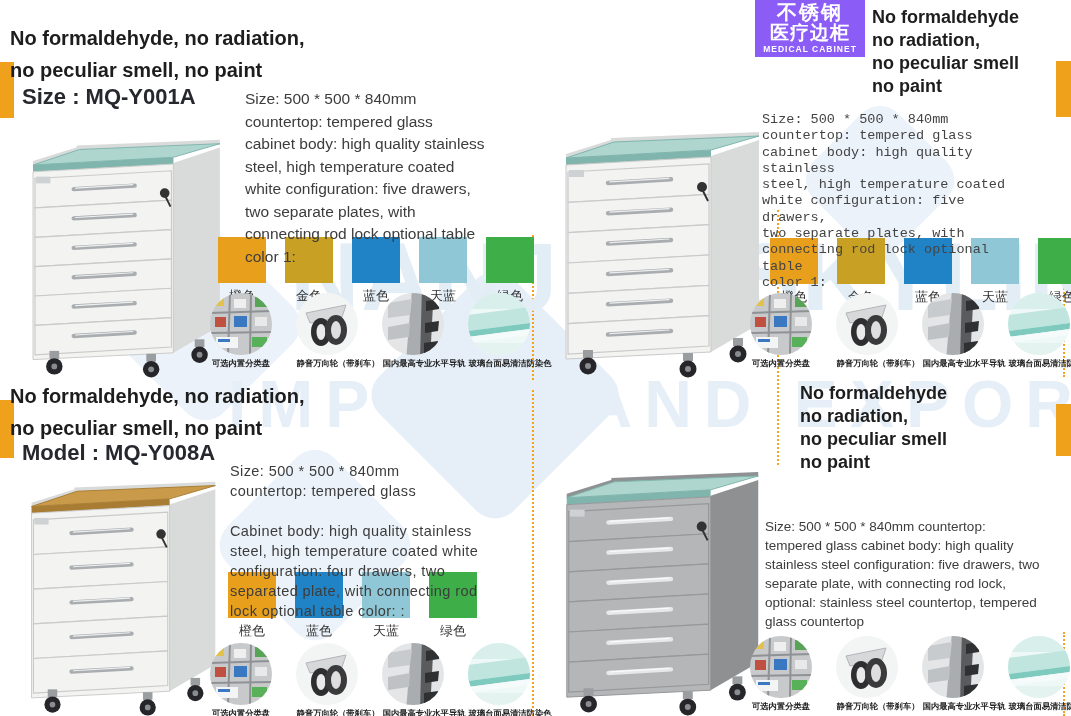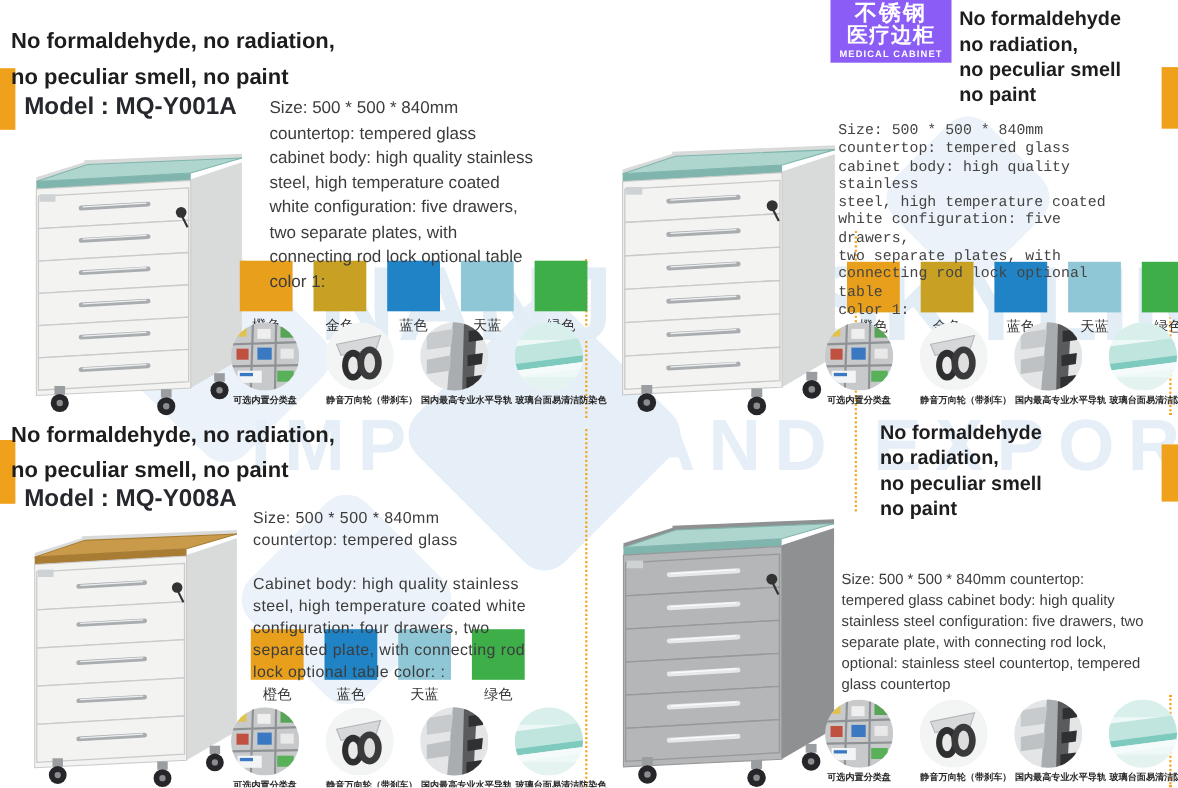--- a/index.html
+++ b/index.html
@@ -87,21 +87,21 @@
   <div class="wm wm-tag abs">IMPORT AND EXPORT</div>
 
   <div class="dash dashA"></div>
   <div class="dash dashB"></div>
   <div class="dash dashC"></div>
   <div class="dash dashD"></div>
 
   <div class="abs orange-bar q1-bar"></div>
   <div class="abs headline two q1-headline">No formaldehyde, no radiation,
 no peculiar smell, no paint</div>
-  <div class="abs model q1-model">Model : MQ-Y001A</div>
+  <div class="abs model q1-model">Size : MQ-Y001A</div>
   <div class="abs desc q1-desc">Size: 500 * 500 * 840mm
 countertop: tempered glass
 cabinet body: high quality stainless
 steel, high temperature coated
 white configuration: five drawers,
 two separate plates, with
 connecting rod lock optional table
 color 1:</div>
   <div class="abs cabinet q1-cabinet">
       <svg viewBox="0 0 210 252" preserveAspectRatio="xMidYMid meet">

